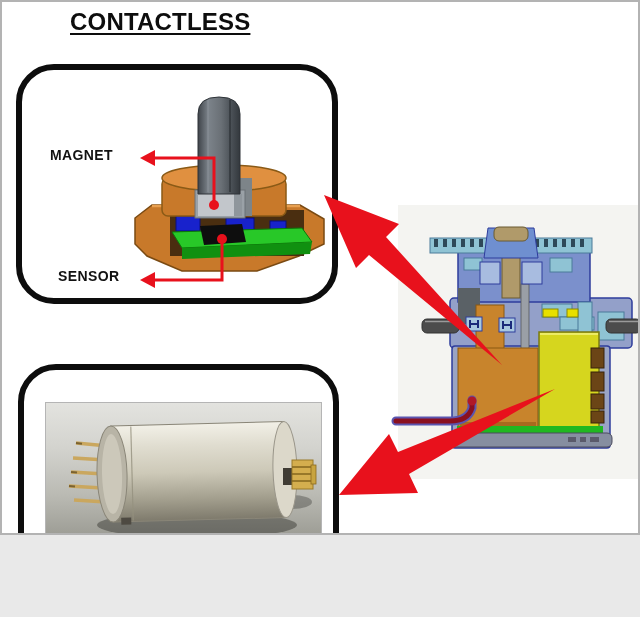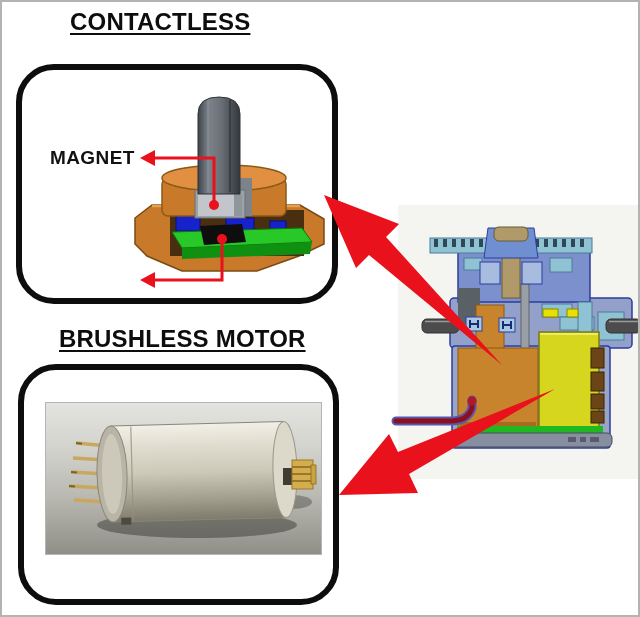--- a/index.html
+++ b/index.html
@@ -1,30 +1,30 @@
 <!DOCTYPE html>
 <html style="--accent-red: #e8111c; --box-border: #0d0d0d; --housing-orange: #c8792a; --housing-orange-light: #e09040; --housing-orange-dark: #a96018; --pcb-green: #28c828; --bearing-blue: #1822cc; --magnet-gray: #c2c6cb; --shaft-gray: #767d83; --servo-motor-yellow: #d6d61e; --servo-gear-blue: #7b90cc; --servo-horn-cyan: #8fc3d4; --servo-coil-brown: #6b4516; --servo-tab-gray: #4c4c4c; --metal-silver: #d8d5c8; --pin-gold: #caa75e;"><head>
 <meta charset="utf-8">
 <style>
   html,body{margin:0;padding:0;background:#e9e9e9;}
   .canvas{
-    position:relative;width:640px;height:617px;background:#ffffff;
+    position:relative;width:640px;height:535px;background:#ffffff;
     border:2px solid #b3b3b3;box-sizing:border-box;overflow:hidden;
     font-family:"Liberation Sans", sans-serif;
     padding-left:48px;
   }
   .title{
     position:absolute;font-weight:bold;color:#0d0d0d;font-size:24px;line-height:27px;
     text-decoration:underline;text-decoration-thickness:2px;text-underline-offset:3px;
     letter-spacing:0.2px;white-space:pre-line;
   }
   #title-sensor{left:68px;top:6px;}
   #title-motor{left:57px;top:323px;}
   .part-label{
-    position:absolute;font-weight:bold;color:#111;font-size:19px;letter-spacing:0.4px;
+    position:absolute;font-weight:bold;color:#111;font-size:14px;letter-spacing:0.4px;
   }
   #label-magnet{left:48px;top:145px;}
   #label-sensor{left:56px;top:266px;}
   .round-box{
     position:absolute;border:6px solid #0d0d0d;border-radius:38px;background:transparent;
     box-sizing:border-box;
   }
   #box-sensor{left:14px;top:62px;width:322px;height:240px;}
   #box-motor{left:16px;top:362px;width:321px;height:241px;}
   #photo-frame{
@@ -37,21 +37,20 @@
   .red-stroke{stroke:var(--accent-red,#e8111c);}
 </style>
 </head>
 <body>
 
 <div class="canvas">
 
   <div class="title" id="title-sensor"><span>CONTACTLESS</span><br>
   </div>
 
-  <div class="title" id="title-motor"><span>BRUSHLESS MOTOR</span></div>
 
   <div class="round-box" id="box-sensor"></div>
   <div class="round-box" id="box-motor"></div>
 
   <div id="photo-frame"></div>
 
   <svg id="fig-layer" viewBox="0 0 640 617">
     <defs>
       <linearGradient id="metalGrad" x1="0" y1="0" x2="0" y2="1">
         <stop offset="0" stop-color="#f2f0e7"></stop>
@@ -229,14 +228,15 @@
       <path d="M394,419 L448,419 Q466,419 470,406 L470,398" fill="none" stroke="#5a55b0" stroke-width="9" stroke-linecap="round"></path>
       <path d="M394,419 L448,419 Q466,419 470,406 L470,398" fill="none" stroke="#8a1020" stroke-width="5" stroke-linecap="round"></path>
       <circle cx="470" cy="399" r="4.5" fill="#b01828"></circle>
     </g>
 
     <polygon class="red-fill" points="322,193 397,222 384,235 500,363 367,253 354,266"></polygon>
     <polygon class="red-fill" points="337,493 387,432 396,450 553,387 407,472 416,491"></polygon>
   </svg>
 
   <div class="part-label" id="label-magnet">MAGNET</div>
+  <div class="part-label" id="label-sensor">SENSOR</div>
 
 </div>
 
 </body></html>

